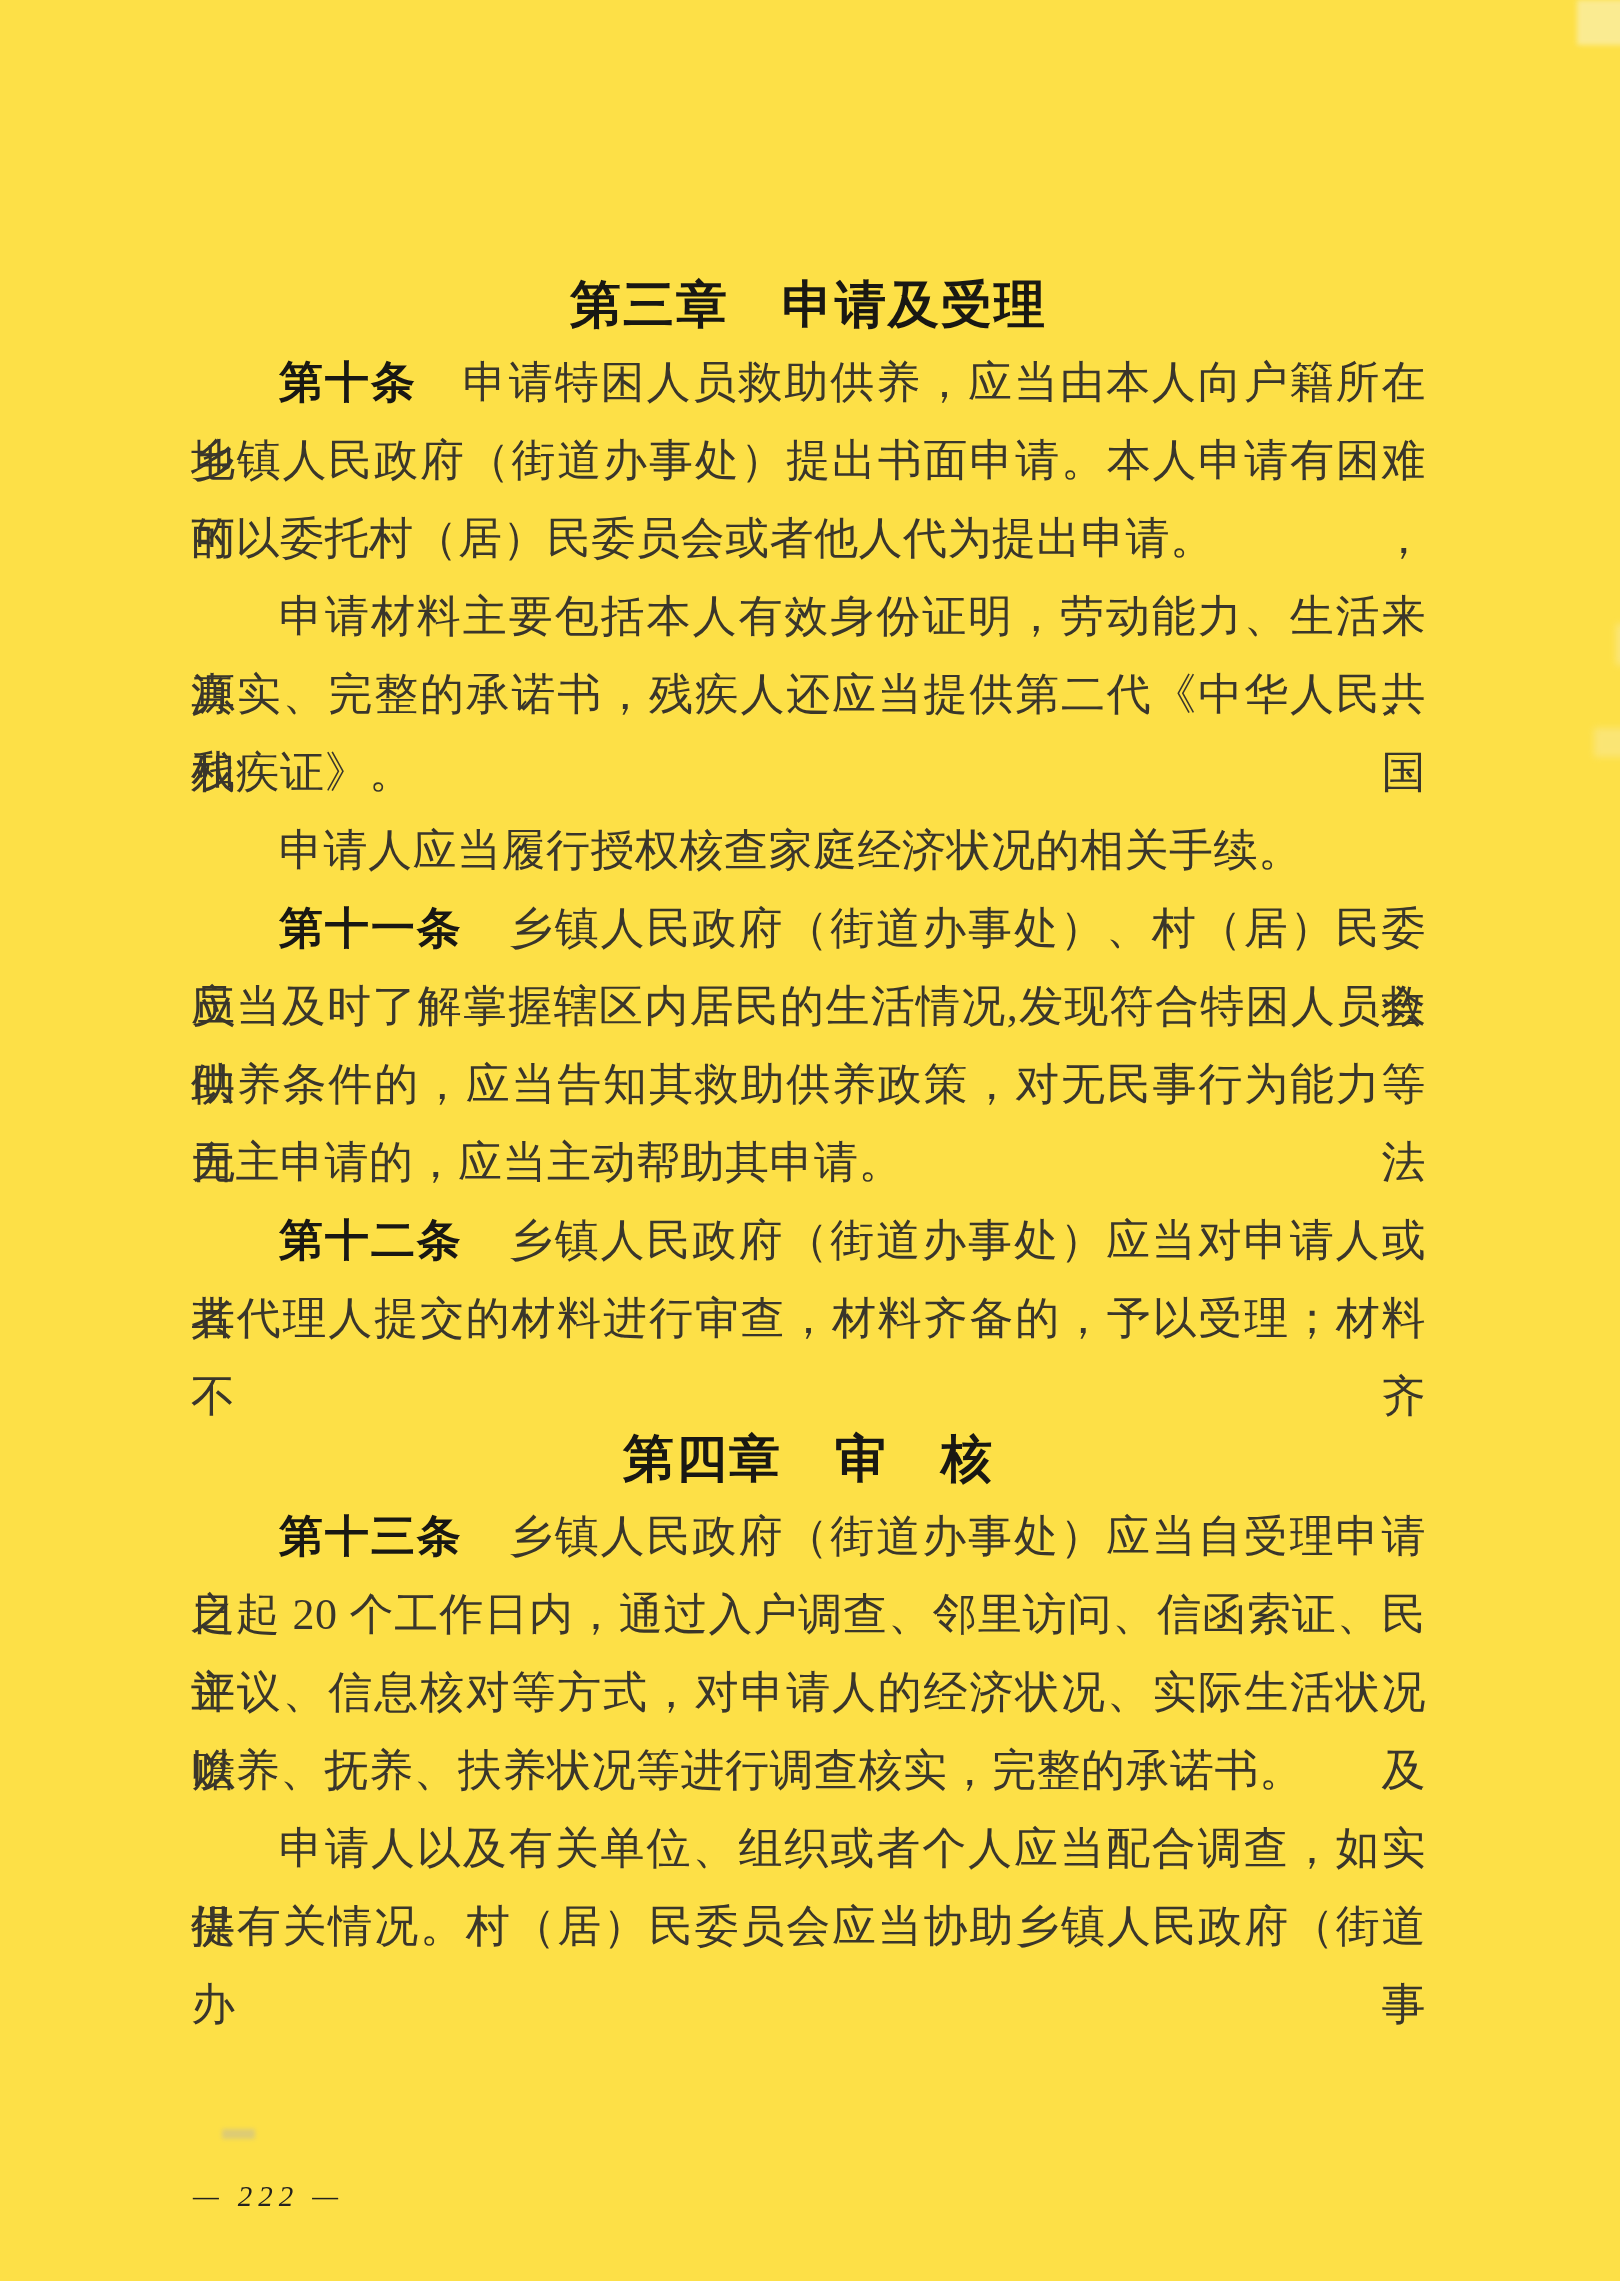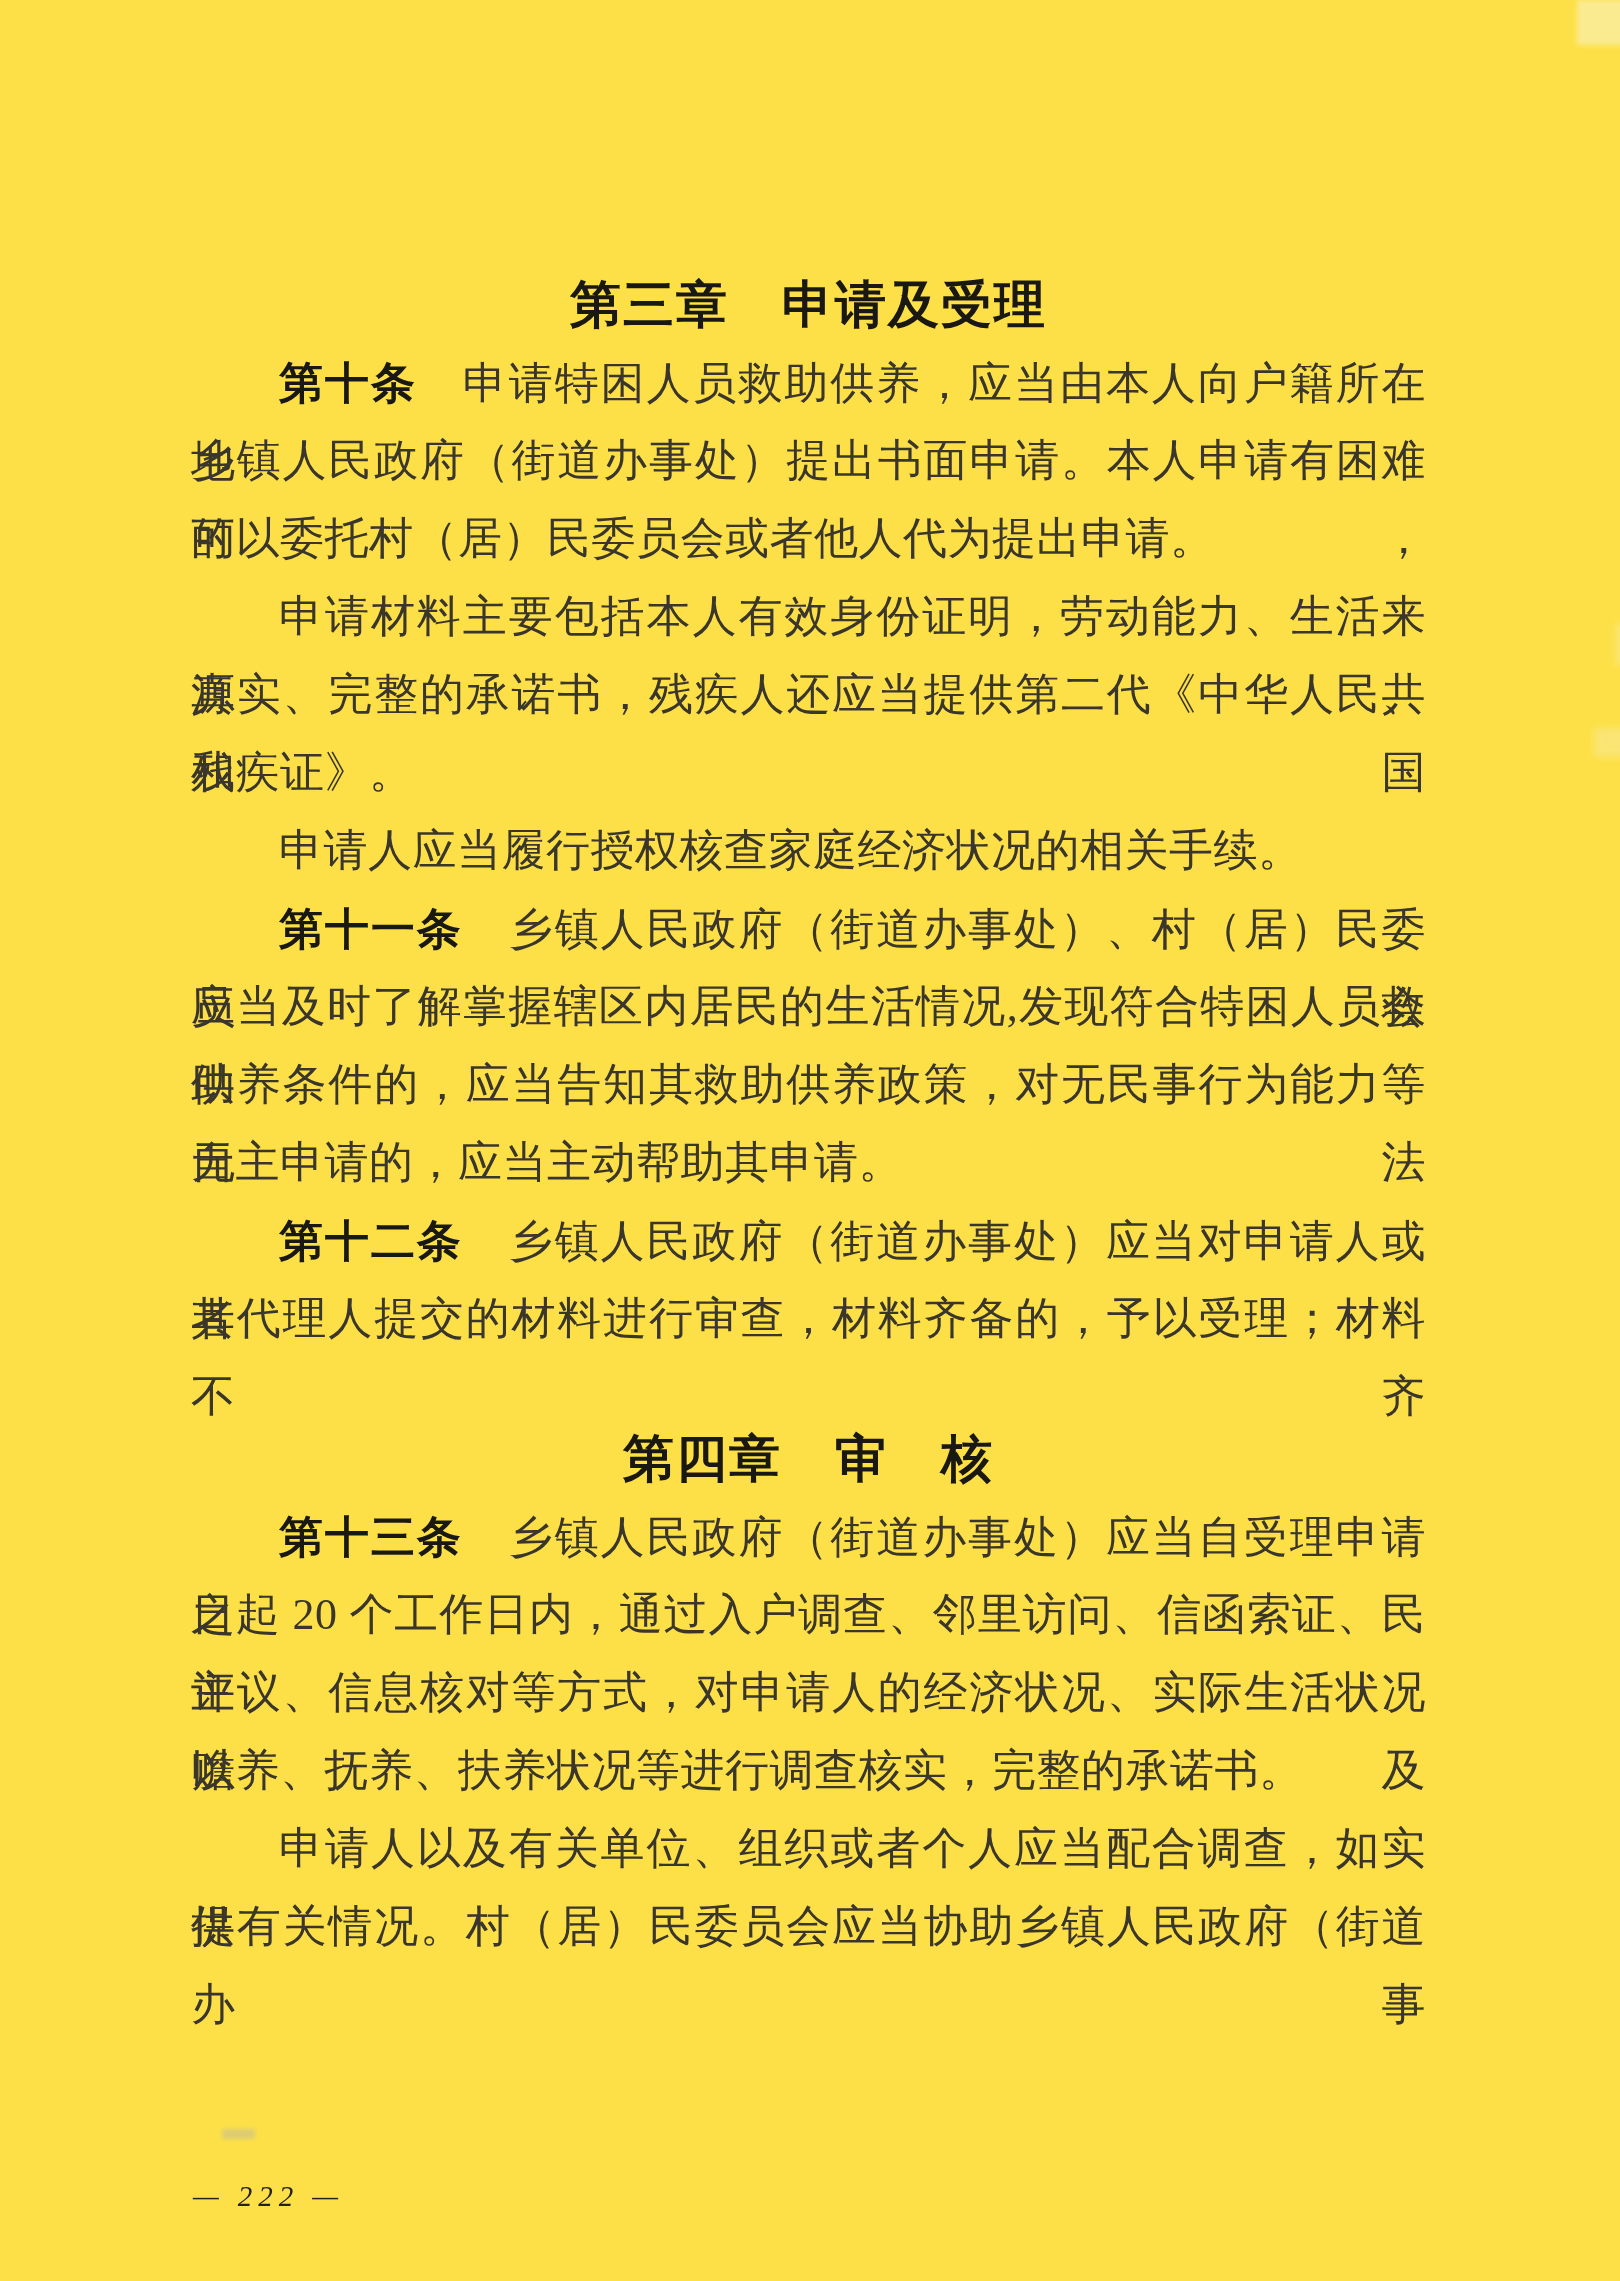--- a/index.html
+++ b/index.html
@@ -33,21 +33,21 @@
     height:78px;line-height:78px;
     font-size:44px;
     letter-spacing:0.5px;
     color:#3a362b;
     white-space:normal;
     text-align:left;
   }
   .line.indent{text-indent:88px;}
   .line.fill{text-align:justify;text-align-last:justify;text-justify:inter-character;}
   .art{
-    font-family:Liberation Sans, sans-serif;
+    font-family:Liberation Serif, serif;
     font-weight:700;
     color:#191813;
   }
   .pagenum{
     position:absolute;
     left:193px;top:2167px;
     height:59px;line-height:59px;
     font-size:29px;
     letter-spacing:5.9px;
     color:#24221e;

